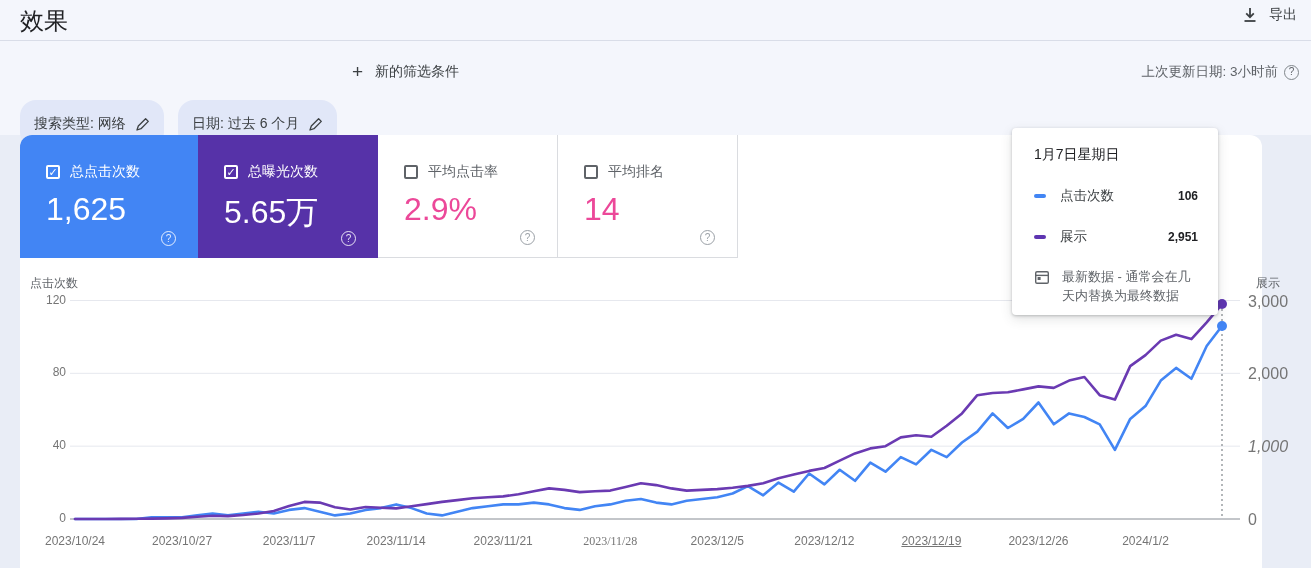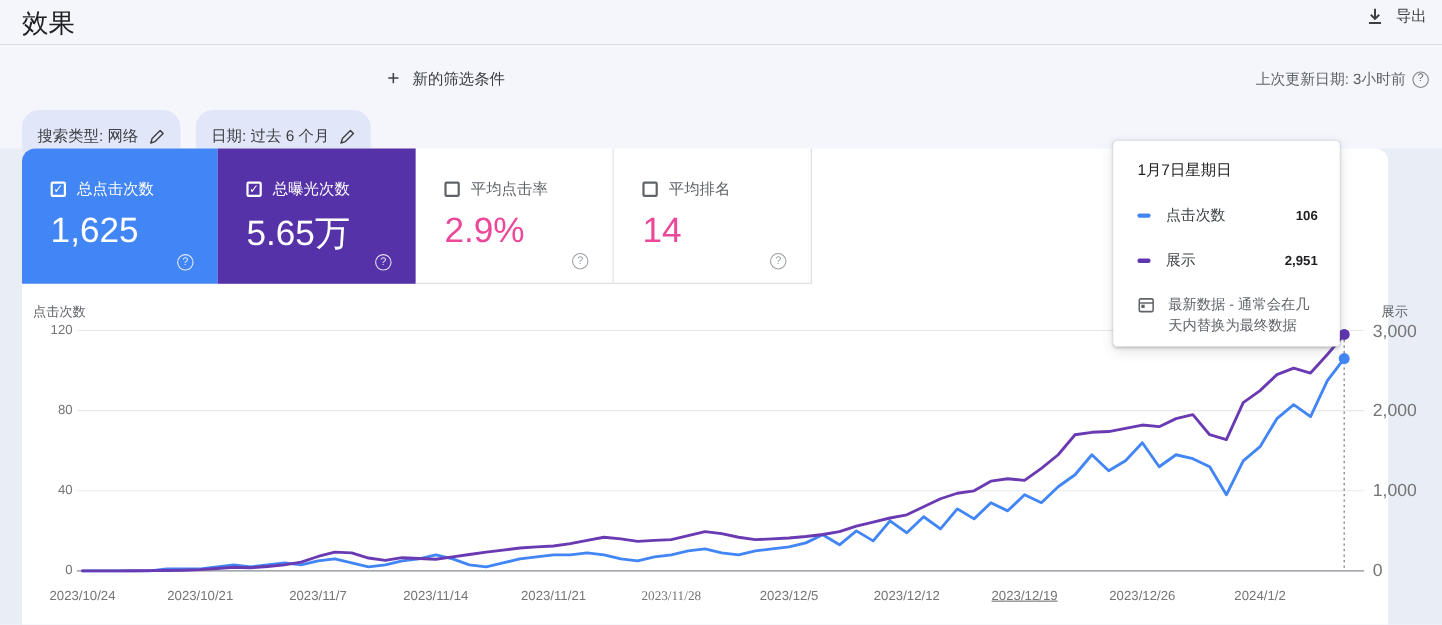--- a/index.html
+++ b/index.html
@@ -144,27 +144,27 @@
     </svg>
 
   <div id="ylabels-left">
       <div class="ytick" style="top: 376px;">0</div>
       <div class="ytick" style="top: 303.167px;">40</div>
       <div class="ytick" style="top: 230.333px;">80</div>
       <div class="ytick" style="top: 157.5px;">120</div>
     </div>
   <div id="ylabels-right">
       <div class="ytick-r" style="top: 376px;">0</div>
-      <div class="ytick-r" style="top: 303.167px;">1,000</div>
+      <div class="ytick-r" style="top: 303.167px; font-style: italic;">1,000</div>
       <div class="ytick-r" style="top: 230.333px;">2,000</div>
       <div class="ytick-r" style="top: 157.5px;">3,000</div>
     </div>
   <div id="xlabels">
       <div class="xtick" style="left: 55px;">2023/10/24</div>
-      <div class="xtick" style="left: 162.053px;">2023/10/21</div>
+      <div class="xtick" style="left: 162.053px;">2023/10/27</div>
       <div class="xtick" style="left: 269.106px;">2023/11/7</div>
       <div class="xtick" style="left: 376.159px;">2023/11/14</div>
       <div class="xtick" style="left: 483.212px;">2023/11/21</div>
       <div class="xtick" style="left: 590.265px; font-family: Liberation Serif, serif;">2023/11/28</div>
       <div class="xtick" style="left: 697.319px;">2023/12/5</div>
       <div class="xtick" style="left: 804.372px;">2023/12/12</div>
       <div class="xtick" style="left: 911.425px; text-decoration: underline;">2023/12/19</div>
       <div class="xtick" style="left: 1018.48px;">2023/12/26</div>
       <div class="xtick" style="left: 1125.53px;">2024/1/2</div>
     </div>

